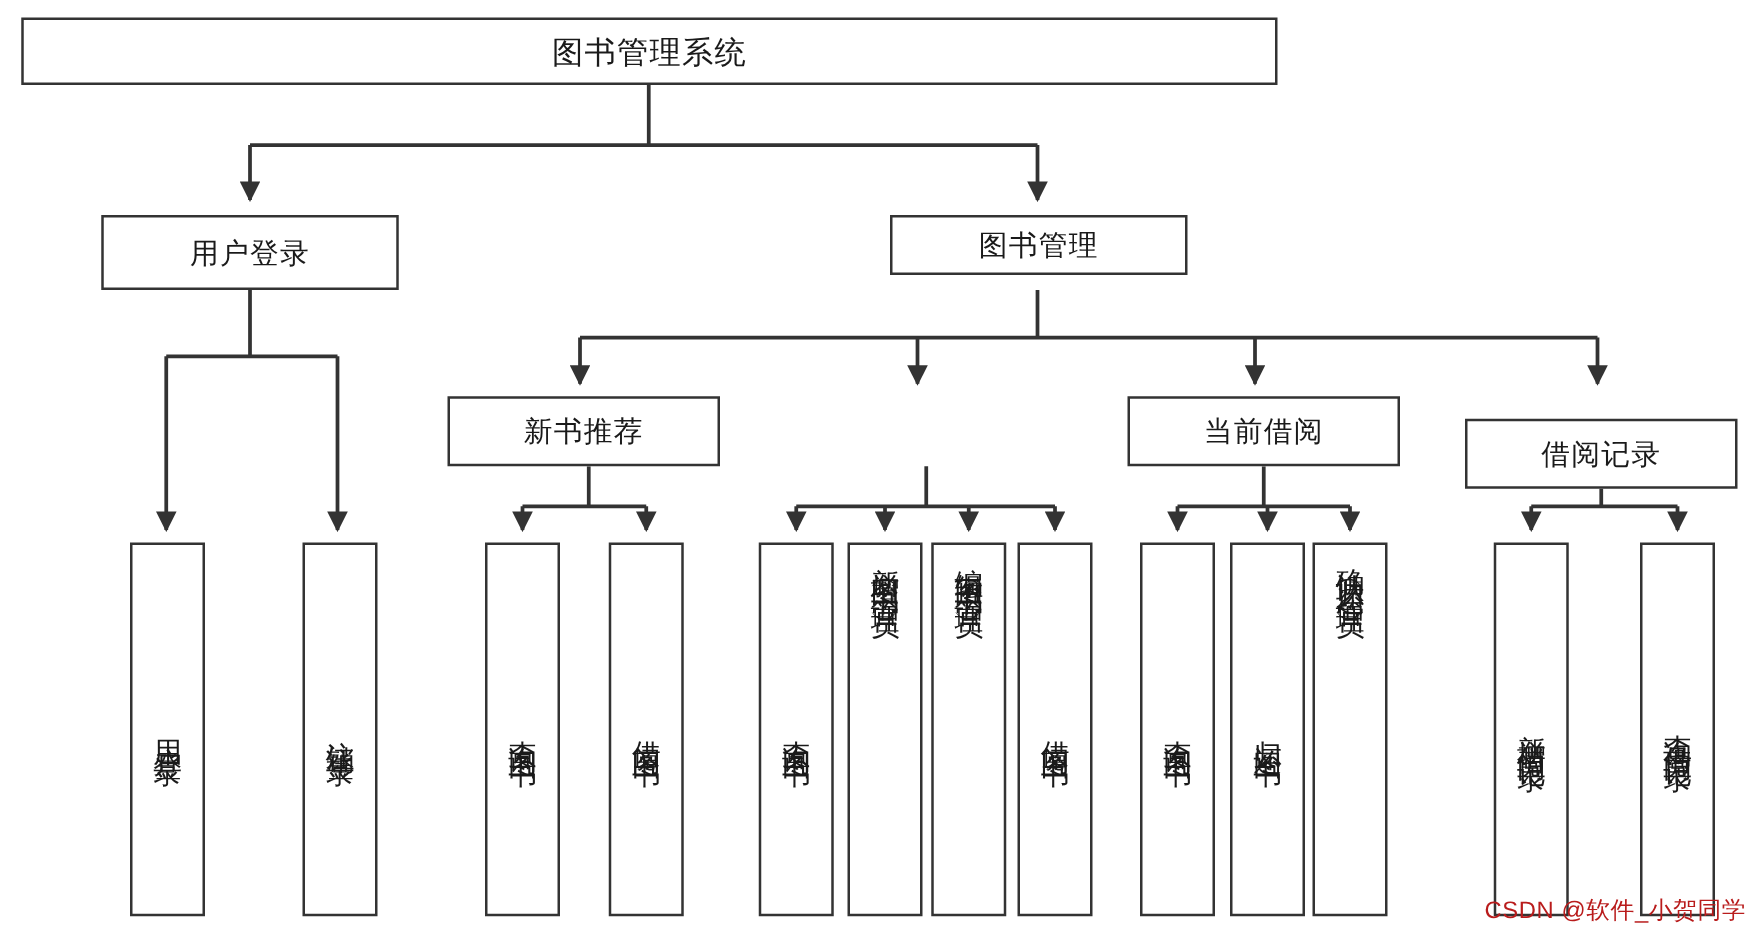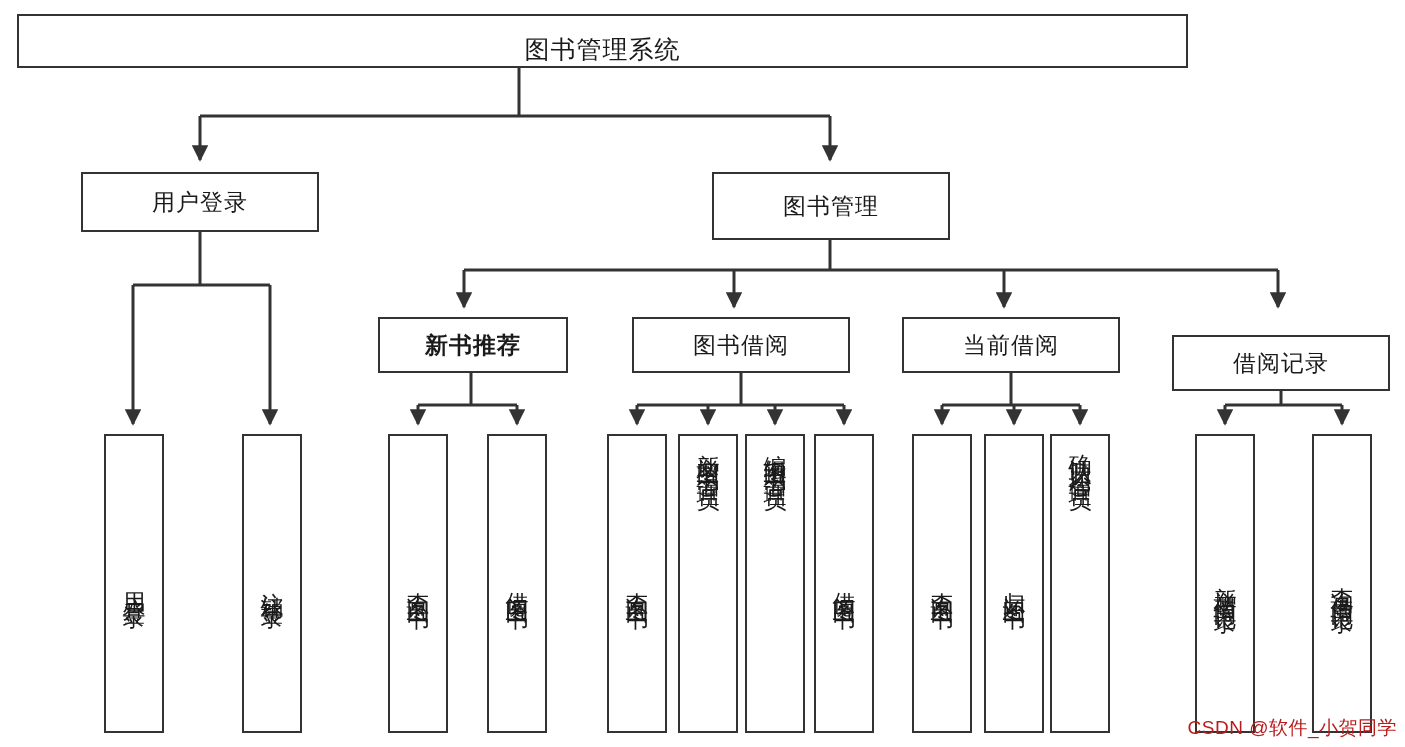--- a/index.html
+++ b/index.html
@@ -120,36 +120,33 @@
       <path d="M 1014 405 L 1014 424" marker-end="url(#arrow)"></path>
       <path d="M 1080 405 L 1080 424" marker-end="url(#arrow)"></path>
 
       <path d="M 1281 373 L 1281 405"></path>
       <path d="M 1225 405 L 1342 405"></path>
       <path d="M 1225 405 L 1225 424" marker-end="url(#arrow)"></path>
       <path d="M 1342 405 L 1342 424" marker-end="url(#arrow)"></path>
     </g>
   </svg>
 
-  <div class="node root" style="left:17px; top:14px; width:1171px; height:54px;align-items:flex-end;">
+  <div class="node root" style="left:17px; top:14px; width:1005px; height:54px;">
     <span class="htext">图书管理系统</span>
   </div>
 
   <div class="node level2" style="left:81px; top:172px; width:238px; height:60px;">
     <span class="htext">用户登录</span>
   </div>
-  <div class="node level2" style="left:712px; top:172px; width:238px; height:68px;justify-content:center;">
+  <div class="node level2" style="left:712px; top:172px; width:238px; height:48px;justify-content:center;">
     <span class="htext">图书管理</span>
   </div>
 
-  <div class="node level3" style="left:378px; top:317px; width:190px; height:56px;font-weight:bold;">
+  <div class="node level3" style="left:358px; top:317px; width:218px; height:56px;">
     <span class="htext">新书推荐</span>
-  </div>
-  <div class="node level3" style="left:632px; top:317px; width:218px; height:56px;">
-    <span class="htext">图书借阅</span>
   </div>
   <div class="node level3" style="left:902px; top:317px; width:218px; height:56px;justify-content:center;">
     <span class="htext">当前借阅</span>
   </div>
   <div class="node level3" style="left:1172px; top:335px; width:218px; height:56px;">
     <span class="htext">借阅记录</span>
   </div>
 
   <div class="node leaf" style="left:104px; top:434px; width:60px; height:299px;">
     <span class="vtext">用户登录</span>

